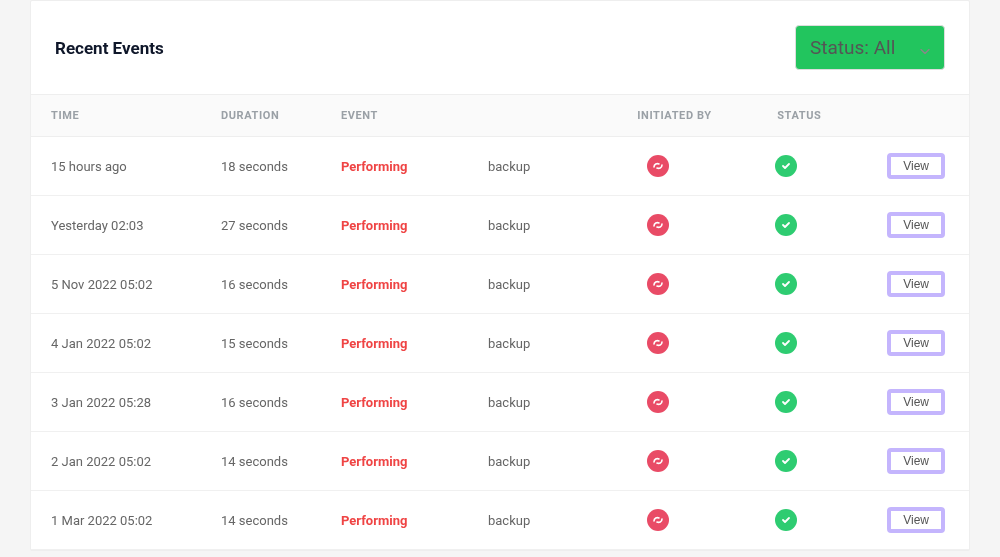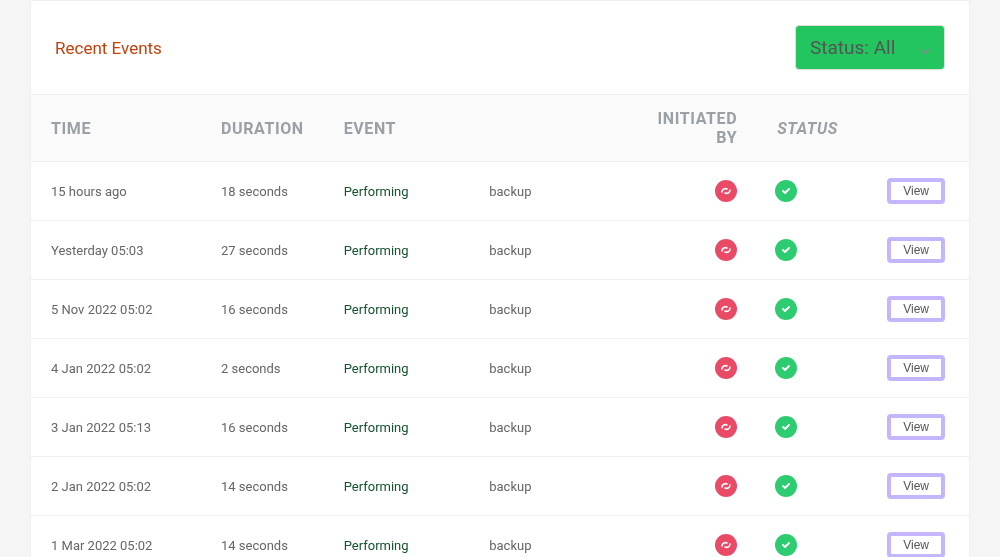--- a/index.html
+++ b/index.html
@@ -18,22 +18,22 @@
       border-radius: 2px;
     }
     .card-header {
       display: flex;
       justify-content: space-between;
       align-items: center;
       padding: 24px 24px 24px 24px;
     }
     .card-title {
       font-size: 17px;
-      font-weight: 400;
-      color: #c2410c;
+      font-weight: 700;
+      color: #0f172a;
     }
     .status-select {
       border: 1px solid #ddd;
       border-radius: 4px;
       padding: 10px 38px 10px 14px;
       font-size: 19px;
       color: #555;
       background: #22c55e;
       position: relative;
       min-width: 150px;
@@ -50,43 +50,43 @@
     }
     table {
       width: 100%;
       border-collapse: collapse;
     }
     thead {
       background: #fafafa;
     }
     th {
       text-align: left;
-      font-size: 16px;
+      font-size: 11px;
       font-weight: 700;
       letter-spacing: 0.6px;
       color: #9aa0a6;
       padding: 14px 20px;
       border-top: 1px solid #eee;
       border-bottom: 1px solid #eee;
       text-transform: uppercase;
     }
     td {
       padding: 16px 20px;
       font-size: 13px;
       color: #666;
       border-bottom: 1px solid #f0f0f0;
       vertical-align: middle;
     }
     th.col-time, td.col-time { width: 170px; }
     th.col-dur, td.col-dur { width: 120px; }
     th.col-event, td.col-event { }
-    th.col-init, td.col-init { width: 140px; text-align: right; }
-    th.col-status, td.col-status { width: 110px; text-align: left; font-style: italic; }
+    th.col-init, td.col-init { width: 140px; text-align: left; }
+    th.col-status, td.col-status { width: 110px; text-align: left; }
     th.col-action, td.col-action { width: 80px; text-align: right; padding-right: 24px; }
-    .event-strong { font-weight: 400; color: #14532d; }
+    .event-strong { font-weight: 700; color: #ef4444; }
     .event-text { display: inline; }
     .initiator-badge {
       width: 22px;
       height: 22px;
       border-radius: 50%;
       background: #e94b66;
       display: inline-flex;
       align-items: center;
       justify-content: center;
       color: #fff;
@@ -161,21 +161,21 @@
                 <path d="M3 6 L5 8 L9 4" stroke="#fff" stroke-width="1.8" fill="none" stroke-linecap="round" stroke-linejoin="round"></path>
               </svg>
       </span>
     </td>
     <td class="col-action">
       <button class="view-btn">View</button>
     </td>
   </tr>
 
   <tr>
-    <td class="col-time"><span>Yesterday 05:03</span></td>
+    <td class="col-time"><span>Yesterday 02:03</span></td>
     <td class="col-dur"><span>27 seconds</span></td>
     <td class="col-event">
       <span class="event-text"><span class="event-strong">Performing</span>&nbsp;&nbsp;&nbsp;&nbsp;&nbsp;&nbsp;&nbsp;&nbsp;&nbsp;&nbsp;&nbsp;&nbsp;&nbsp;&nbsp;&nbsp;&nbsp;&nbsp;&nbsp;&nbsp;&nbsp;&nbsp;&nbsp;&nbsp;&nbsp;&nbsp;<span>backup</span></span>
     </td>
     <td class="col-init">
       <span class="initiator-badge">
         <svg width="12" height="12" viewBox="0 0 12 12">
                 <path d="M2 7 C2 4 5 3 7 4 M10 5 C10 8 7 9 5 8" stroke="#fff" stroke-width="1.6" fill="none" stroke-linecap="round"></path>
               </svg>
       </span>
@@ -212,45 +212,45 @@
               </svg>
       </span>
     </td>
     <td class="col-action">
       <button class="view-btn">View</button>
     </td>
   </tr>
 
   <tr>
     <td class="col-time"><span>4 Jan 2022 05:02</span></td>
-    <td class="col-dur"><span>2 seconds</span></td>
-    <td class="col-event">
-      <span class="event-text"><span class="event-strong">Performing</span>&nbsp;&nbsp;&nbsp;&nbsp;&nbsp;&nbsp;&nbsp;&nbsp;&nbsp;&nbsp;&nbsp;&nbsp;&nbsp;&nbsp;&nbsp;&nbsp;&nbsp;&nbsp;&nbsp;&nbsp;&nbsp;&nbsp;&nbsp;&nbsp;&nbsp;<span>backup</span></span>
-    </td>
-    <td class="col-init">
-      <span class="initiator-badge">
-        <svg width="12" height="12" viewBox="0 0 12 12">
-                <path d="M2 7 C2 4 5 3 7 4 M10 5 C10 8 7 9 5 8" stroke="#fff" stroke-width="1.6" fill="none" stroke-linecap="round"></path>
-              </svg>
-      </span>
-    </td>
-    <td class="col-status">
-      <span class="status-badge">
-        <svg width="12" height="12" viewBox="0 0 12 12">
-                <path d="M3 6 L5 8 L9 4" stroke="#fff" stroke-width="1.8" fill="none" stroke-linecap="round" stroke-linejoin="round"></path>
-              </svg>
-      </span>
-    </td>
-    <td class="col-action">
-      <button class="view-btn">View</button>
-    </td>
-  </tr>
-
-  <tr>
-    <td class="col-time"><span>3 Jan 2022 05:13</span></td>
+    <td class="col-dur"><span>15 seconds</span></td>
+    <td class="col-event">
+      <span class="event-text"><span class="event-strong">Performing</span>&nbsp;&nbsp;&nbsp;&nbsp;&nbsp;&nbsp;&nbsp;&nbsp;&nbsp;&nbsp;&nbsp;&nbsp;&nbsp;&nbsp;&nbsp;&nbsp;&nbsp;&nbsp;&nbsp;&nbsp;&nbsp;&nbsp;&nbsp;&nbsp;&nbsp;<span>backup</span></span>
+    </td>
+    <td class="col-init">
+      <span class="initiator-badge">
+        <svg width="12" height="12" viewBox="0 0 12 12">
+                <path d="M2 7 C2 4 5 3 7 4 M10 5 C10 8 7 9 5 8" stroke="#fff" stroke-width="1.6" fill="none" stroke-linecap="round"></path>
+              </svg>
+      </span>
+    </td>
+    <td class="col-status">
+      <span class="status-badge">
+        <svg width="12" height="12" viewBox="0 0 12 12">
+                <path d="M3 6 L5 8 L9 4" stroke="#fff" stroke-width="1.8" fill="none" stroke-linecap="round" stroke-linejoin="round"></path>
+              </svg>
+      </span>
+    </td>
+    <td class="col-action">
+      <button class="view-btn">View</button>
+    </td>
+  </tr>
+
+  <tr>
+    <td class="col-time"><span>3 Jan 2022 05:28</span></td>
     <td class="col-dur"><span>16 seconds</span></td>
     <td class="col-event">
       <span class="event-text"><span class="event-strong">Performing</span>&nbsp;&nbsp;&nbsp;&nbsp;&nbsp;&nbsp;&nbsp;&nbsp;&nbsp;&nbsp;&nbsp;&nbsp;&nbsp;&nbsp;&nbsp;&nbsp;&nbsp;&nbsp;&nbsp;&nbsp;&nbsp;&nbsp;&nbsp;&nbsp;&nbsp;<span>backup</span></span>
     </td>
     <td class="col-init">
       <span class="initiator-badge">
         <svg width="12" height="12" viewBox="0 0 12 12">
                 <path d="M2 7 C2 4 5 3 7 4 M10 5 C10 8 7 9 5 8" stroke="#fff" stroke-width="1.6" fill="none" stroke-linecap="round"></path>
               </svg>
       </span>

